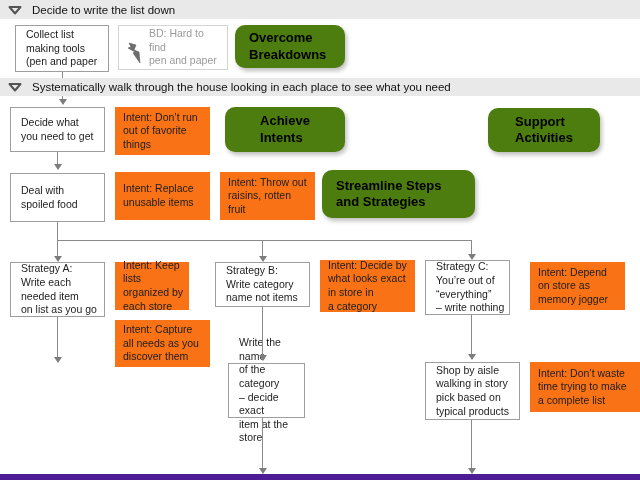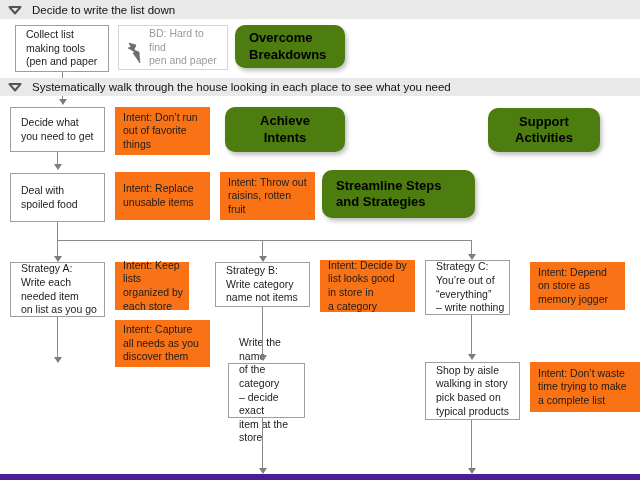--- a/index.html
+++ b/index.html
@@ -19,21 +19,21 @@
   }
   .step{background:#fff;border:1px solid #9e9e9e;padding:3px 4px 3px 10px;}
   .intent{background:#f97316;padding:3px 4px 3px 8px;}
   .bd{background:#fff;border:1px solid #d4d4d4;color:#9a9a9a;padding:3px 6px;}
   .bd .bolt{margin:0 6px 0 2px;flex:0 0 auto;}
   .callout{
     background:#4d7c0f;border-radius:10px;color:#000;font-weight:bold;
     font-size:13px;line-height:1.25;padding:3px 6px 3px 14px;
     box-shadow:2px 3px 4px rgba(0,0,0,0.25);
   }
-  .callout.center{justify-content:center;text-align:center;padding-left:6px;}
+  .callout.center{justify-content:center;text-align:left;padding-left:6px;}
   .vline{position:absolute;width:1px;background:#8a8a8a;}
   .hline{position:absolute;height:1px;background:#8a8a8a;}
   .ah{
     position:absolute;width:0;height:0;
     border-left:4px solid transparent;border-right:4px solid transparent;
     border-top:6px solid #7d7d7d;
   }
 </style>
 </head>
 <body>
@@ -135,21 +135,21 @@
   </div>
 
   <div class="box step" style="left:215px;top:262px;width:95px;height:45px;">
     <span>Strategy B:
 Write category
 name not items</span>
   </div>
 
   <div class="box intent" style="left:320px;top:260px;width:95px;height:52px;">
     <span>Intent: Decide by
-list looks good
+what looks exact
 in store in
 a category</span>
   </div>
 
   <div class="box step" style="left:425px;top:260px;width:85px;height:55px;">
     <span>Strategy C:
 You’re out of
 “everything”
 – write nothing</span>
   </div>

